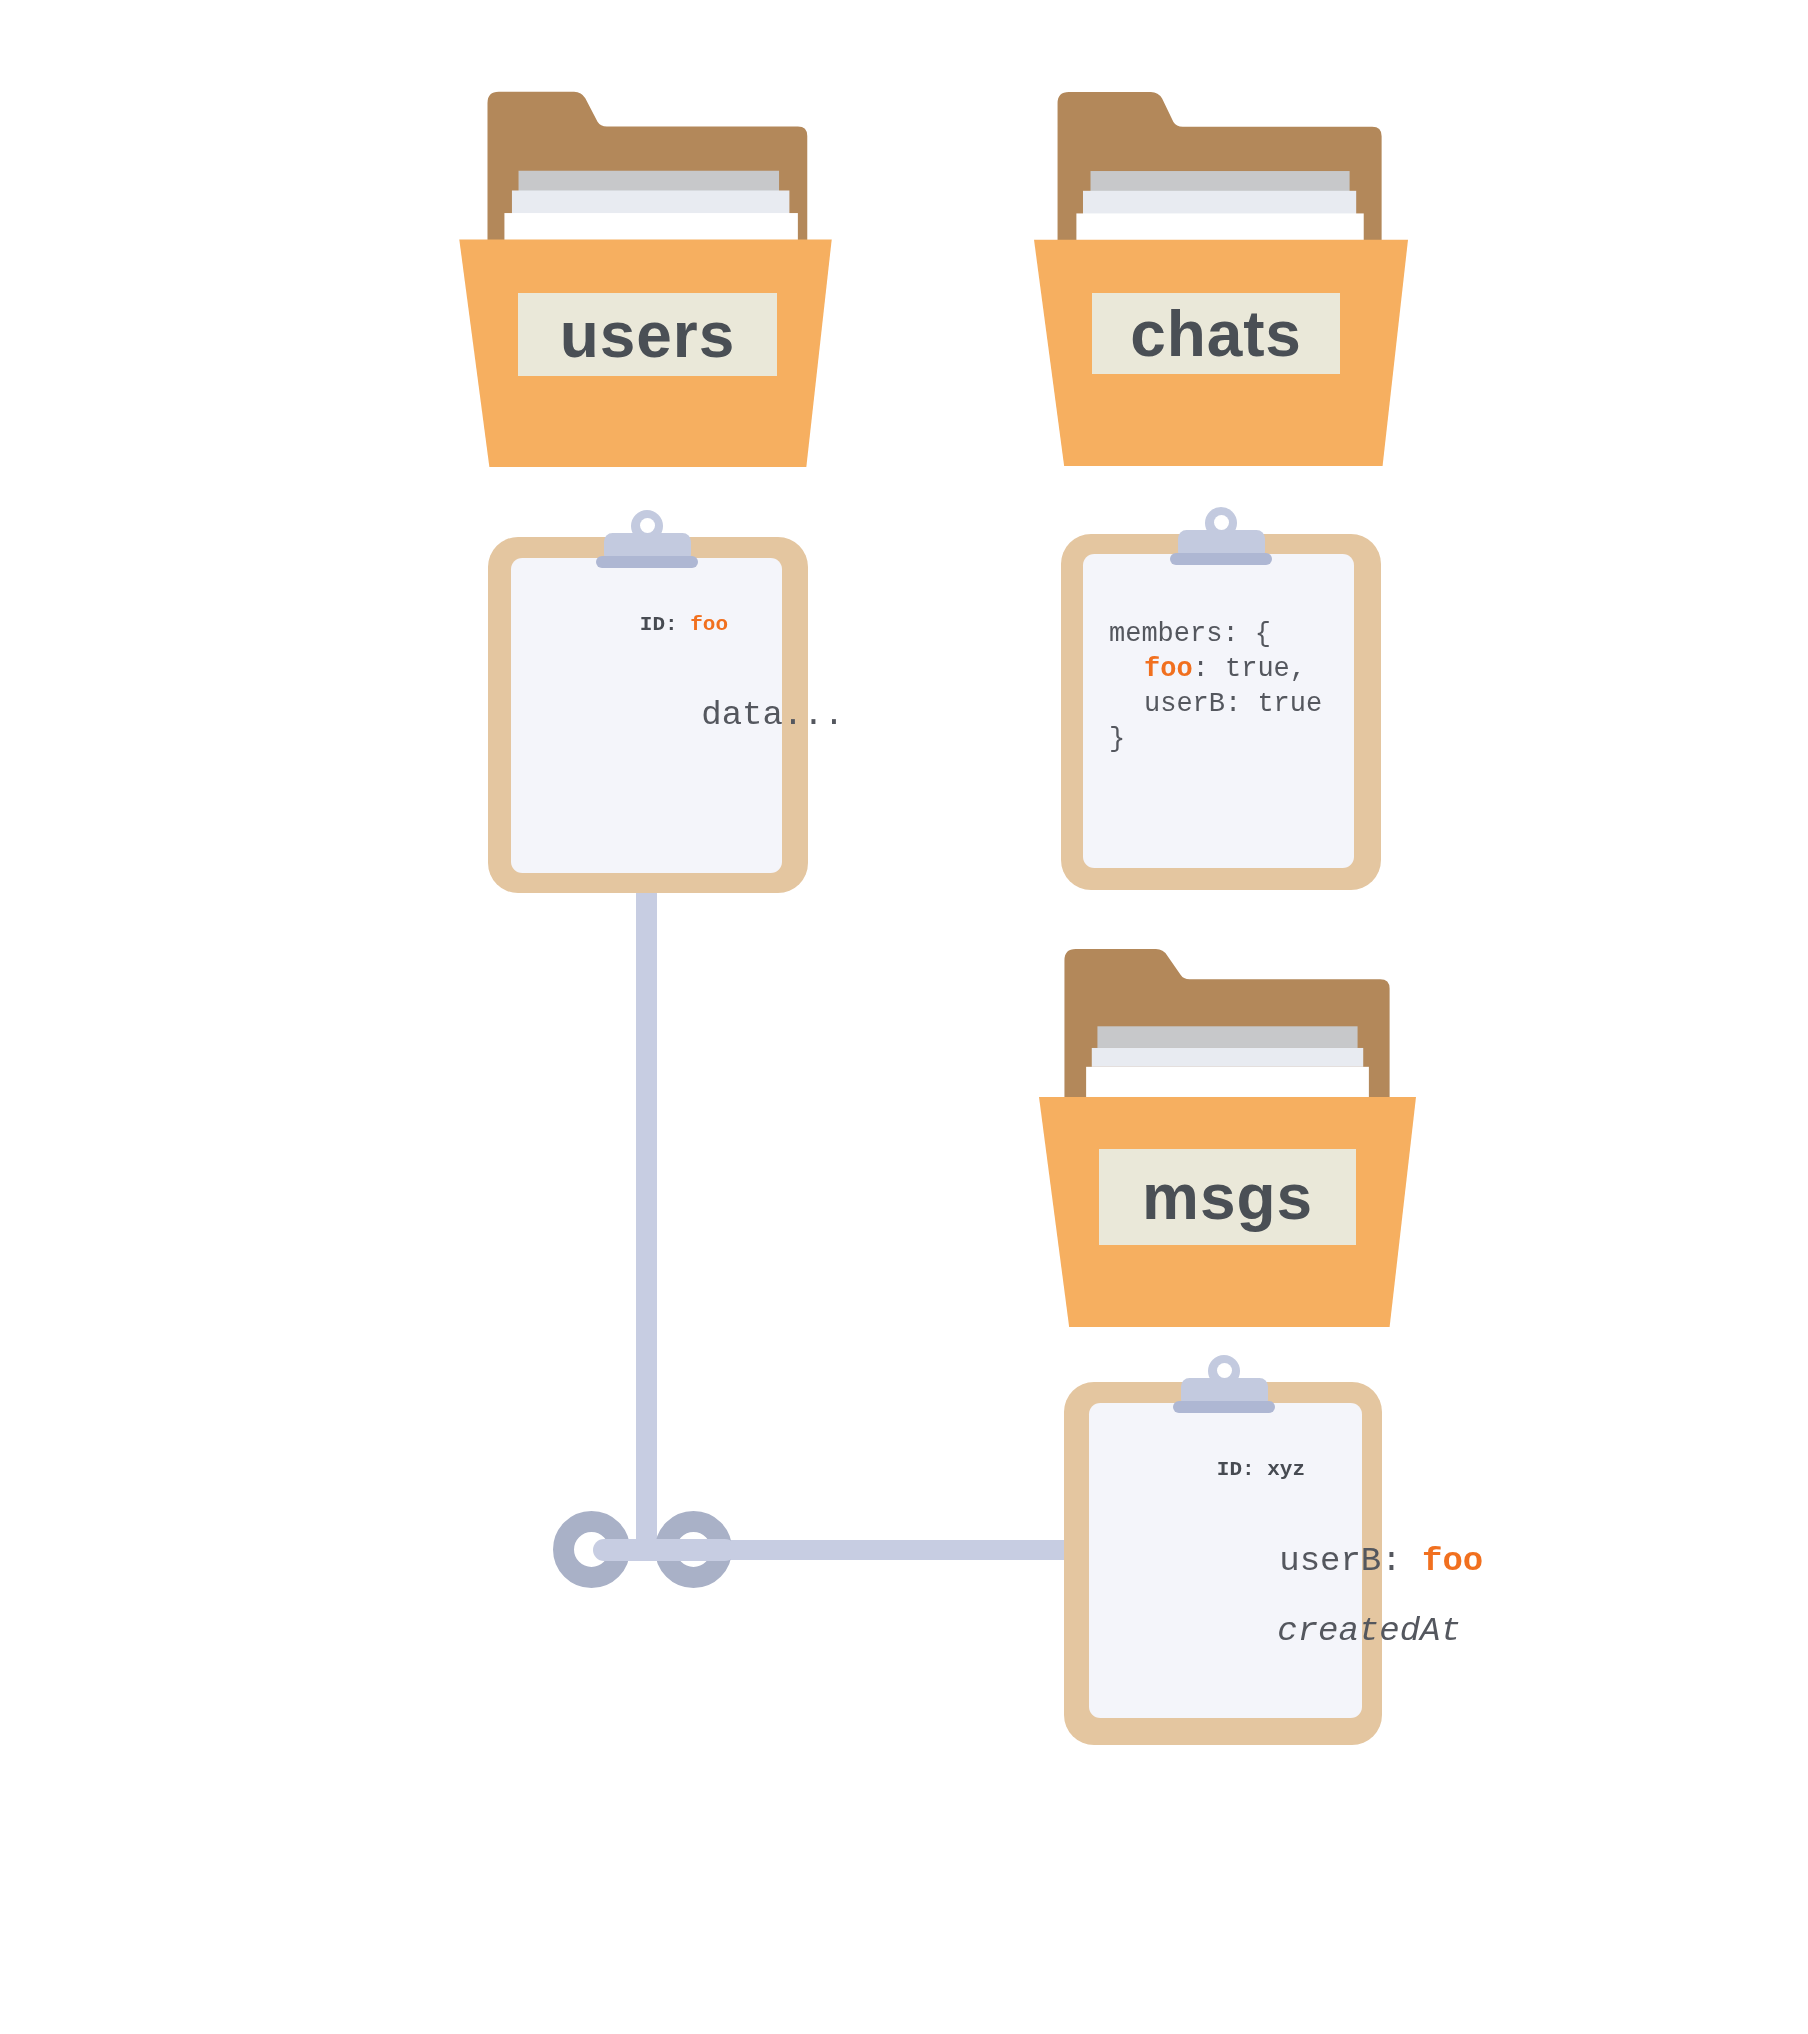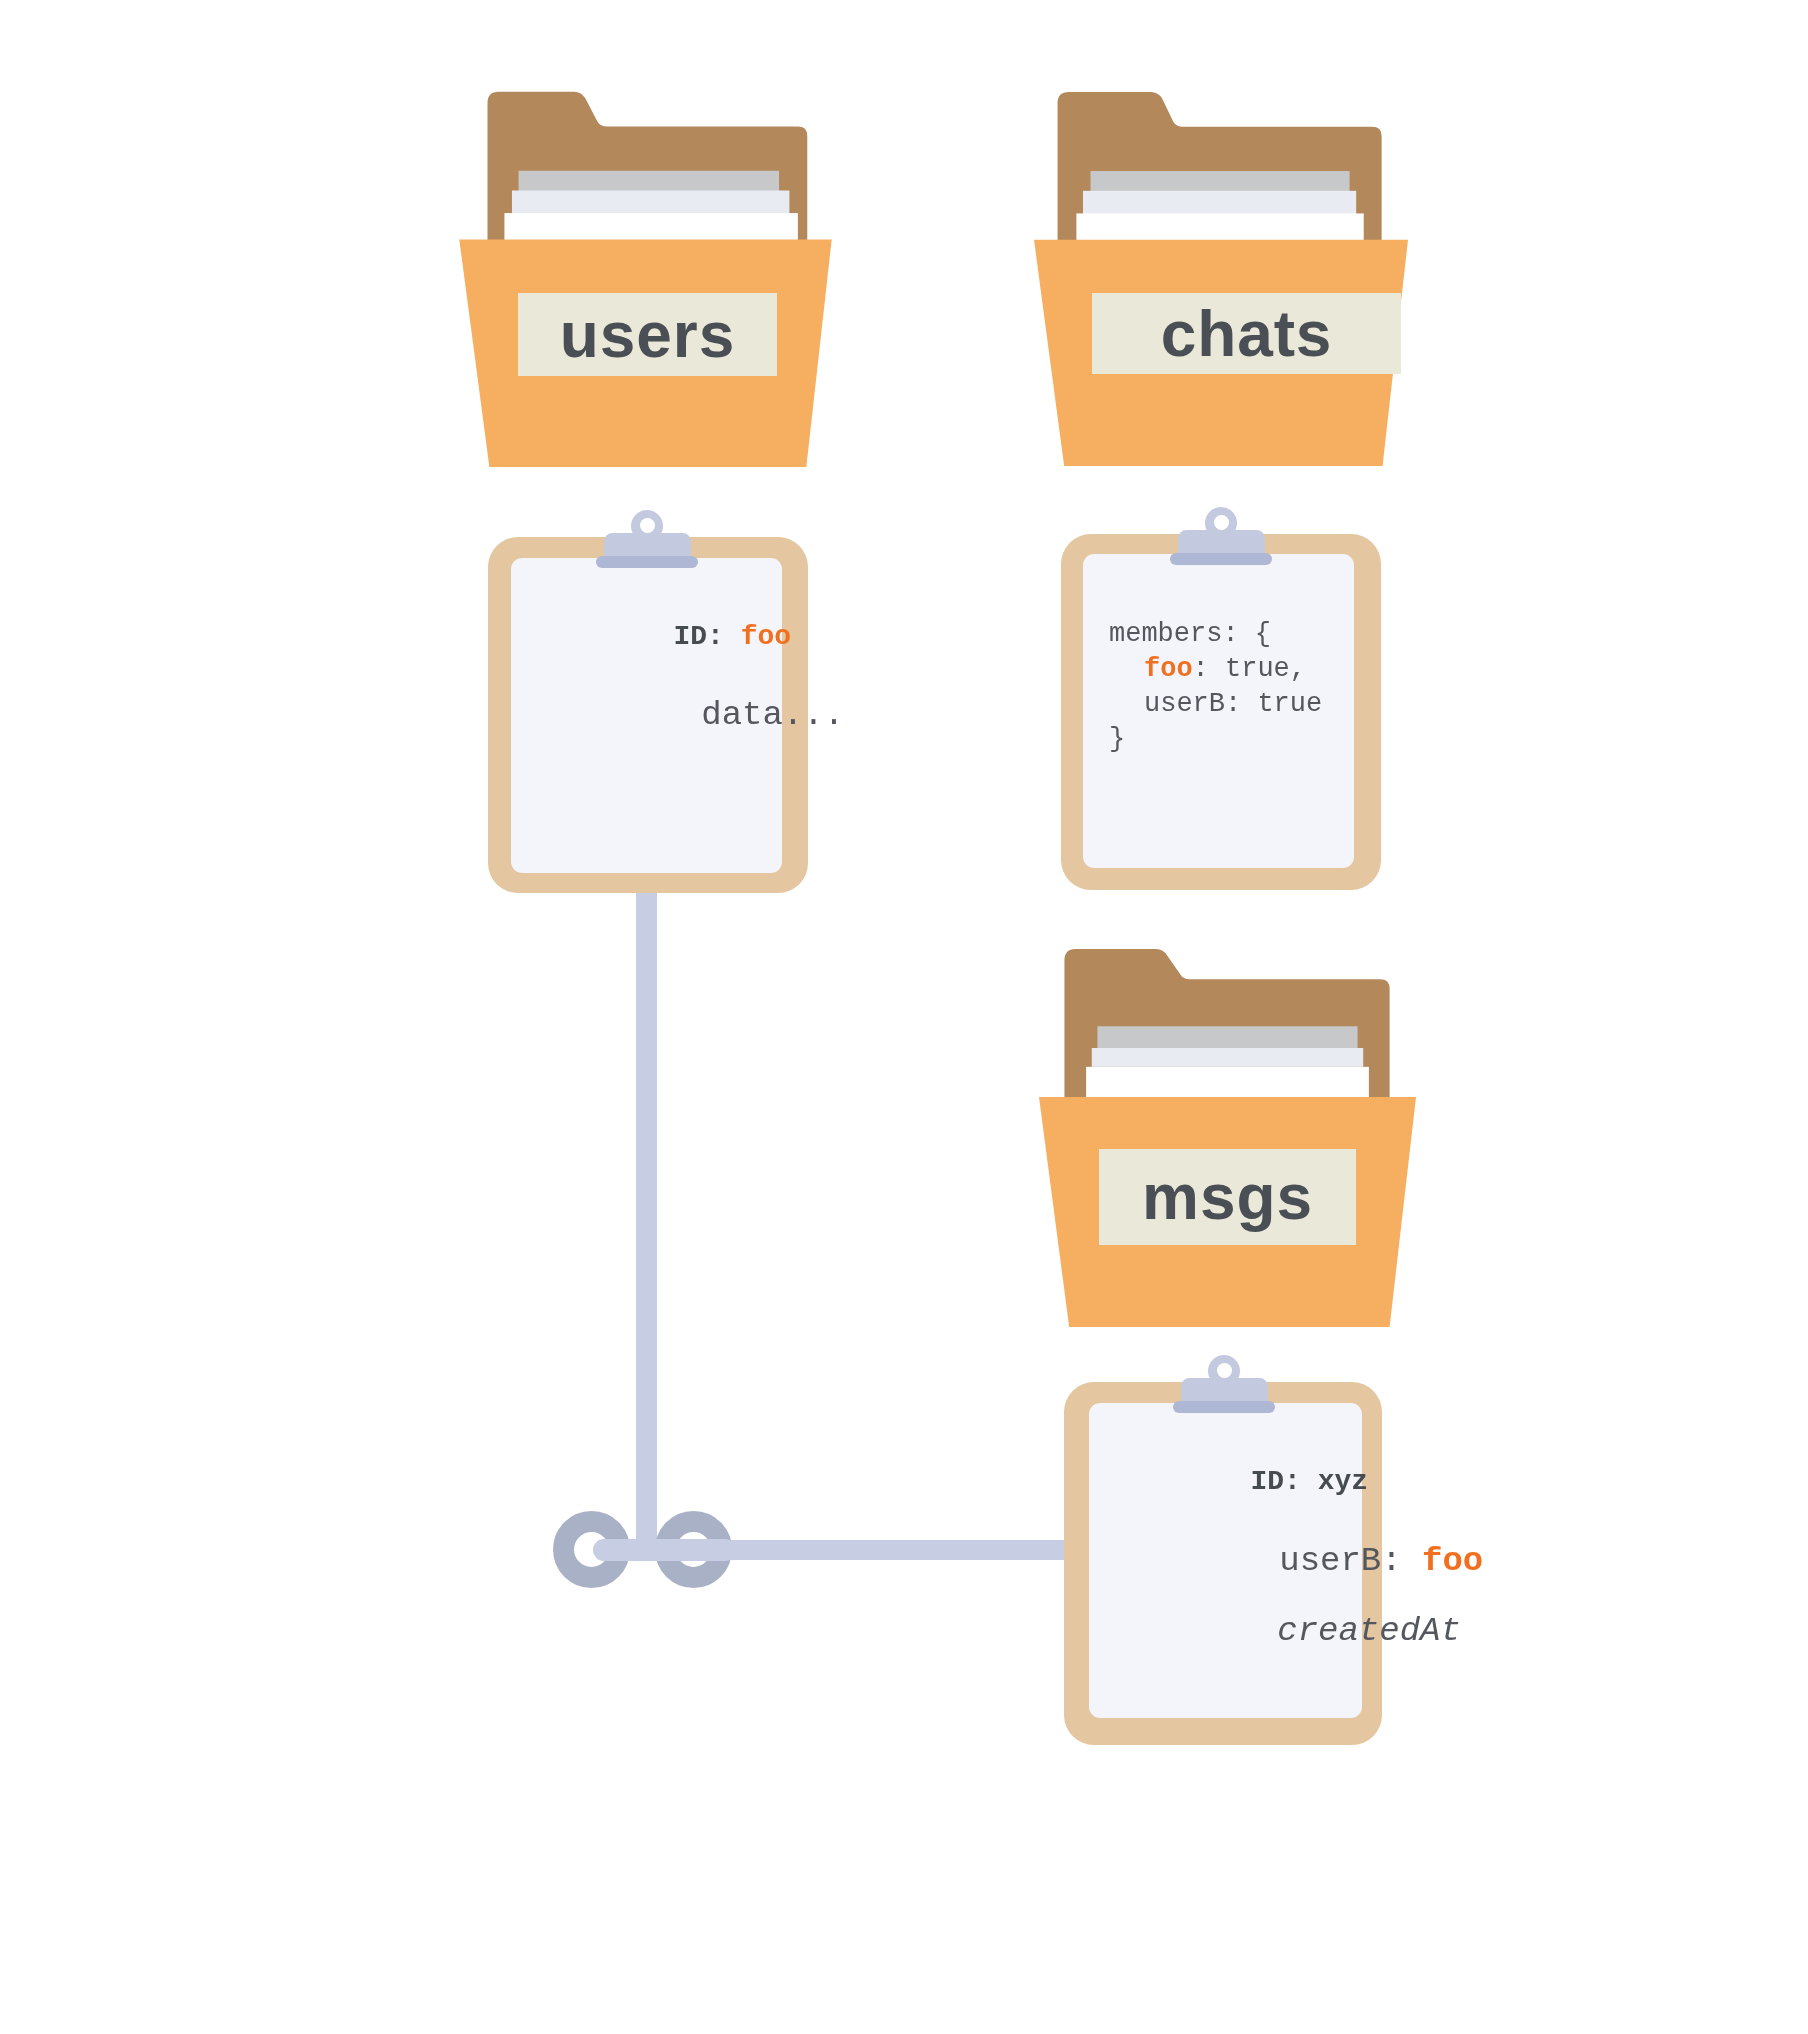--- a/index.html
+++ b/index.html
@@ -24,21 +24,21 @@
   .clipboard{position:absolute;}
   .c-board{position:absolute;background:#E4C6A0;border-radius:30px;}
   .c-paper{position:absolute;background:#F4F5FA;border-radius:11.3px;}
   .c-knob{position:absolute;width:32px;height:32px;border-radius:50%;background:#C3CADF;}
   .c-knob-hole{position:absolute;left:8.5px;top:8.5px;width:15px;height:15px;border-radius:50%;background:#ffffff;}
   .c-clip-body{position:absolute;width:87px;height:24.5px;background:#C3CADF;border-radius:8.5px 8.5px 3.8px 3.8px;}
   .c-clip-bar{position:absolute;width:102px;height:12.2px;background:#AEB7D3;border-radius:6.6px;}
   .c-text{position:absolute;font-family:"Liberation Mono", monospace;color:#54575E;}
   .line{position:absolute;white-space:pre;}
   .mono-body{font-size:34px;}
-  .mono-head{font-size:28px;font-weight:bold;color:#474B52;}
+  .mono-head{font-size:21px;font-weight:bold;color:#474B52;}
   .ref{color:#F1701F;font-weight:bold;}
   .dark{color:#474B52;}
   .italic{font-style:italic;}
   .chats-block{line-height:35px;font-size:27px;}
   .indent{padding-left:35px;}
   
   .v-line{position:absolute;left:636px;top:893px;width:21px;height:659px;background:#C7CDE2;}
   .h-line{position:absolute;left:646px;top:1540px;width:418px;height:20px;background:#C7CDE2;}
   .chain{position:absolute;left:553px;top:1511px;width:184px;height:77px;}
   .ring{position:absolute;width:77px;height:77px;box-sizing:border-box;
@@ -74,21 +74,21 @@
   </div>
 
   <div class="folder" style="left:1034px;top:56px;width:374px;height:410px">
     <svg width="374" height="410" viewBox="0 0 397 435">
       <path d="M25,50 Q25,38 37,38 L124,38 Q132,38 136,45 L148,70 Q151,75 158,75 L359,75 Q369,75 369,85 L369,245 L25,245 Z" fill="#B3885A"></path>
       <rect x="60" y="122" width="275" height="25" fill="#C7C8CA"></rect>
       <rect x="52" y="143" width="290" height="26" fill="#E8EBF1"></rect>
       <rect x="45" y="167" width="305" height="30" fill="#FFFFFF"></rect>
       <path d="M0,195 L397,195 L370,435 L32,435 Z" fill="#F6AF60"></path>
     </svg>
-    <div class="f-label" style="left:58px;top:237px;width:309px;height:81px">
+    <div class="f-label" style="left:58px;top:237px;width:248px;height:81px">
       <span>chats</span>
     </div>
   </div>
 
   <div class="folder" style="left:1039px;top:932px;width:377px;height:395px">
     <svg width="377" height="395" viewBox="0 0 400 419">
       <path d="M27,30 Q27,18 39,18 L124,18 Q132,18 136,25 L150,45 Q153,50 160,50 L362,50 Q372,50 372,60 L372,225 L27,225 Z" fill="#B3885A"></path>
       <rect x="62" y="100" width="276" height="23" fill="#C7C8CA"></rect>
       <rect x="56" y="123" width="288" height="20" fill="#E8EBF1"></rect>
       <rect x="50" y="143" width="300" height="32" fill="#FFFFFF"></rect>

